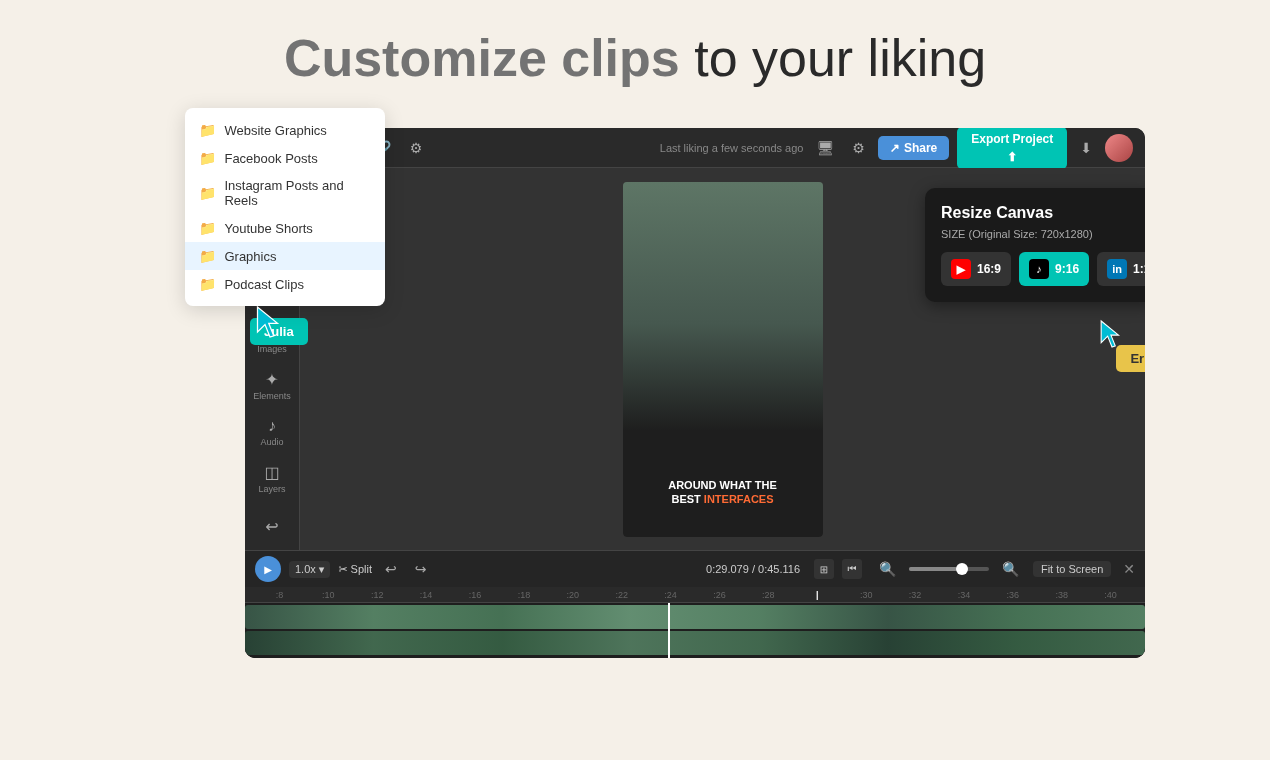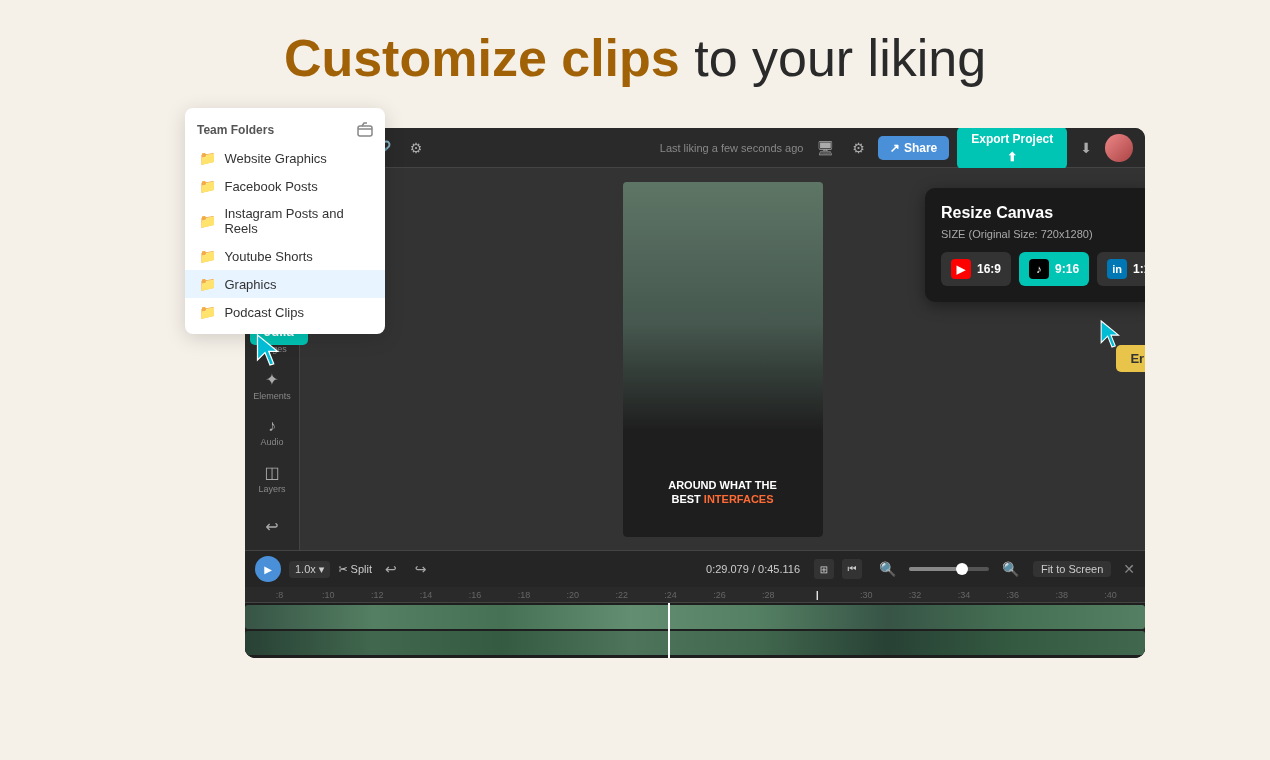--- a/index.html
+++ b/index.html
@@ -20,21 +20,21 @@
       padding: 28px 0 20px;
       width: 100%;
     }
     .page-header h1 {
       font-size: 52px;
       font-weight: 400;
       color: #2a2a2a;
     }
     .page-header h1 strong {
       font-weight: 800;
-      color: #a16207;
+      color: #737373;
     }
 
     
     .editor-wrapper {
       position: relative;
       width: 900px;
       height: 560px;
     }
 
     
@@ -414,27 +414,20 @@
 
 <div class="page-header">
   <h1>
     <strong>Customize clips</strong><span> to your liking</span>
   </h1>
 </div>
 
 <div class="editor-wrapper">
 
   <div class="team-folders-dropdown">
-    <div class="team-folders-header">
-      <span>Team Folders</span>
-      <svg viewBox="0 0 16 16" fill="none" stroke="currentColor" stroke-width="1.5">
-        <rect x="1" y="4" width="14" height="10" rx="2"></rect>
-        <path d="M1 7h14M5 4l2-3h3"></path>
-      </svg>
-    </div>
     <div class="folder-item">
       <span class="folder-icon">📁</span>
       <span>Website Graphics</span>
     </div>
     <div class="folder-item">
       <span class="folder-icon">📁</span>
       <span>Facebook Posts</span>
     </div>
     <div class="folder-item">
       <span class="folder-icon">📁</span>

